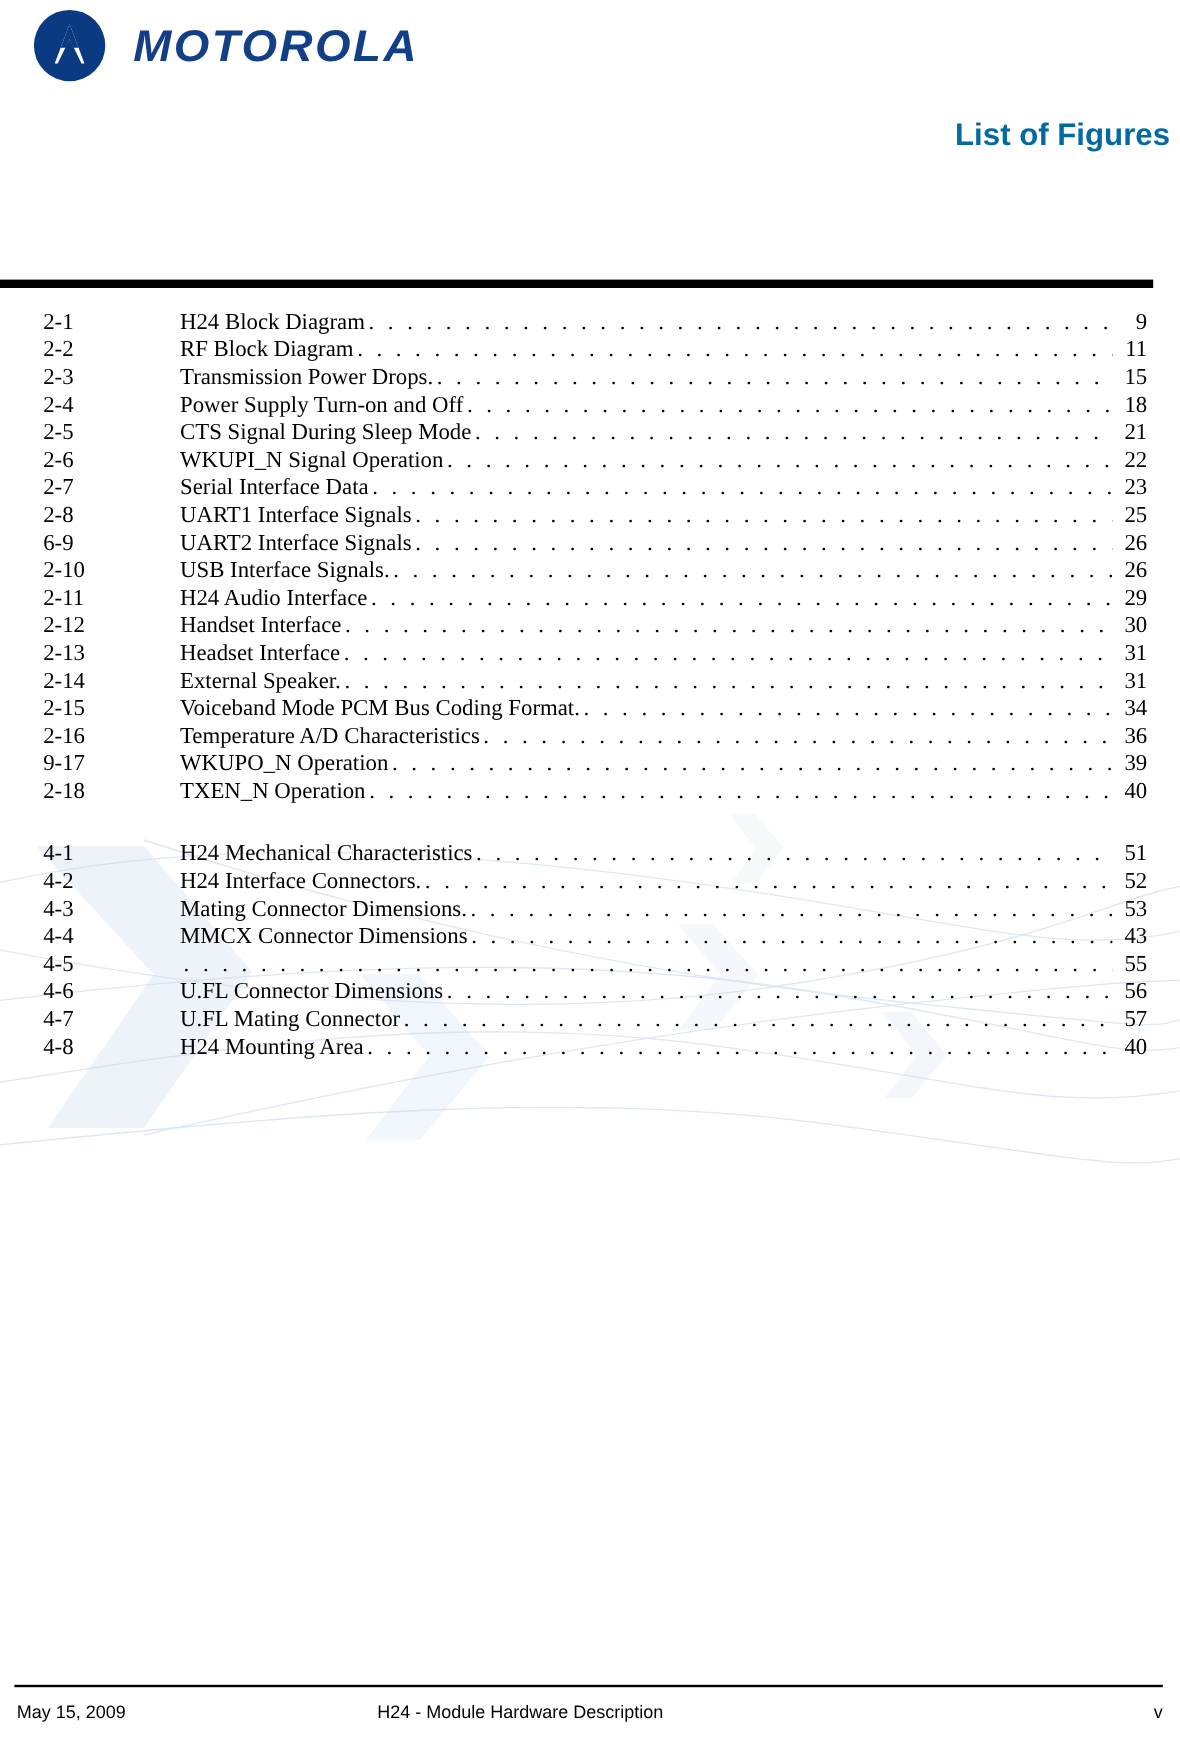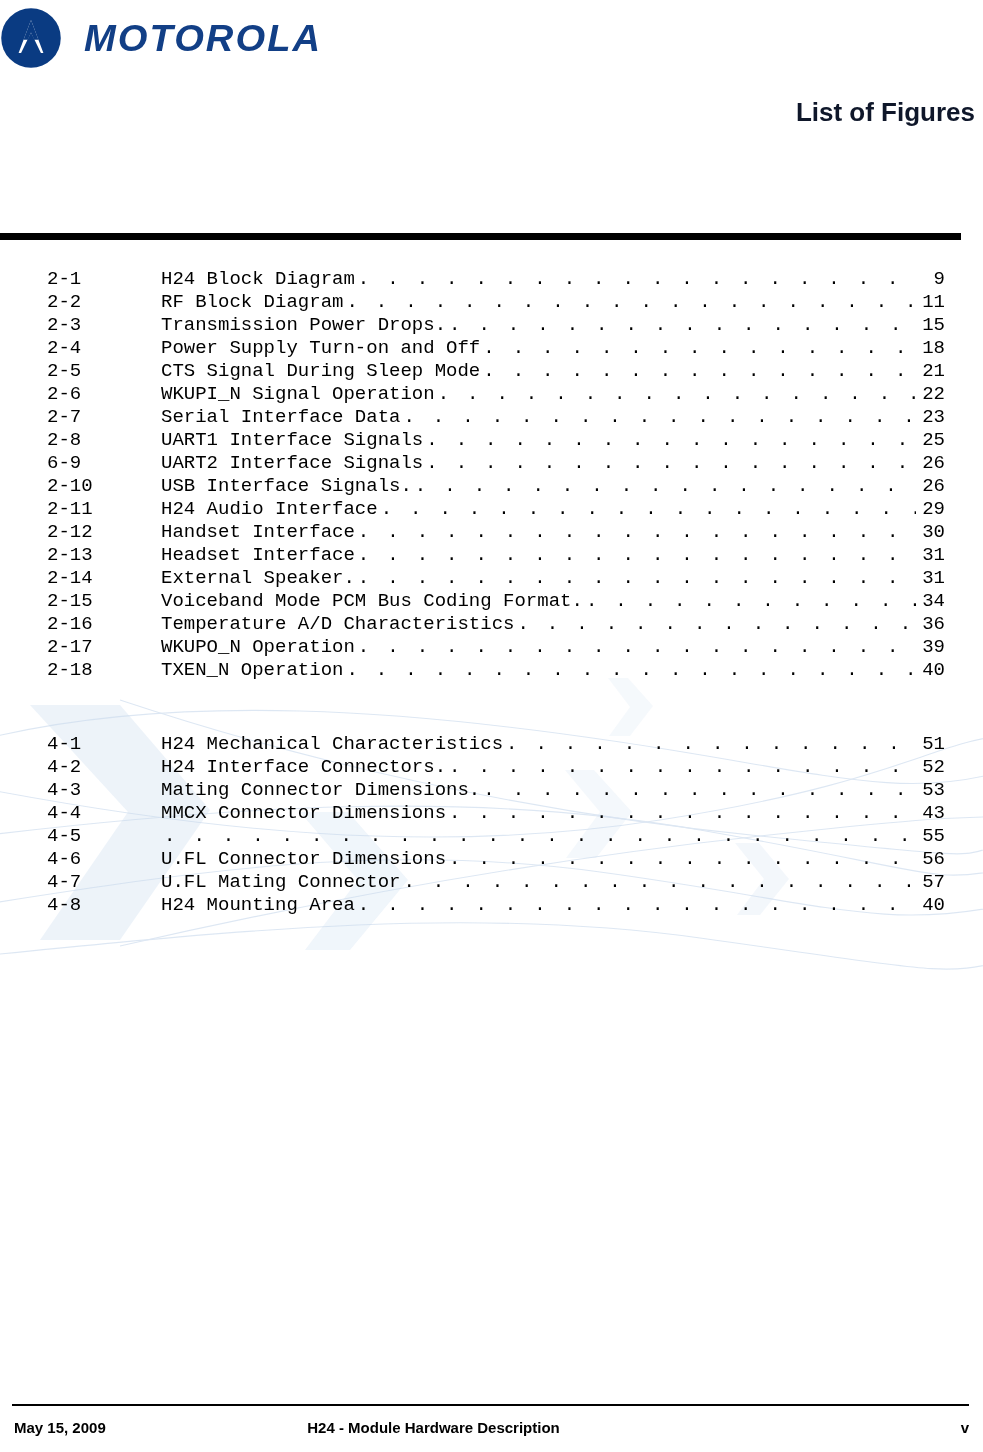--- a/index.html
+++ b/index.html
@@ -24,21 +24,21 @@
     top: 0;
     width: 983px;
     height: 1452px;
     pointer-events: none;
     z-index: 0;
   }
 
   
   #logo-block {
     position: absolute;
-    left: 0;
+    left: 27px;
     top: 6px;
     height: 64px;
     display: flex;
     align-items: center;
     z-index: 3;
     text-align: right;
   }
   #logo-mark {
     width: 62px;
     height: 62px;
@@ -58,21 +58,21 @@
   }
 
   
   #page-title {
     position: absolute;
     right: 8px;
     top: 97px;
     font-family: "Liberation Sans", "DejaVu Sans", sans-serif;
     font-weight: bold;
     font-size: 26px;
-    color: #0f172a;
+    color: #0369a1;
     z-index: 3;
     margin-left: 19px;
   }
 
   
   #top-rule {
     position: absolute;
     left: 0;
     top: 233px;
     width: 961px;
@@ -83,23 +83,22 @@
 
   
   #figure-list {
     position: absolute;
     left: 0;
     top: 252px;
     width: 983px;
     z-index: 2;
   }
   .fig-group {
-    margin: 16px;
+    margin: 5px;
     padding: 0;
-    font-family: Liberation Mono, monospace;
   }
   #group-gap {
     height: 19px;
   }
   .fig-row {
     position: relative;
     height: 23px;
     font-size: 19px;
     line-height: 23px;
     white-space: nowrap;
@@ -144,21 +143,21 @@
     background: #000000;
     z-index: 2;
   }
   #footer {
     position: absolute;
     left: 0;
     top: 1419px;
     width: 983px;
     height: 24px;
     font-family: "Liberation Sans", "DejaVu Sans", sans-serif;
-    font-weight: bold;
+    font-weight: normal;
     font-size: 15px;
     z-index: 2;
   }
   #footer-date {
     position: absolute;
     left: 14px;
     top: 0;
   }
   #footer-center {
     position: absolute;
@@ -332,21 +331,21 @@
       </div>
       <div class="fig-row">
         <span class="fig-num">2-16</span>
         <span class="fig-body">
           <span class="fig-title">Temperature A/D Characteristics</span>
           <span class="fig-leader">. . . . . . . . . . . . . . . . . . . . . . . . . . . . . . . . . . . . . . . . . . . . . . . . . . . . . . . . . . . . . . . . . . . . . . . . . . . . . . . . . . . . . . . . . .</span>
           <span class="fig-page">36</span>
         </span>
       </div>
       <div class="fig-row">
-        <span class="fig-num">2-17</span>
+        <span class="fig-num">9-17</span>
         <span class="fig-body">
           <span class="fig-title">WKUPO_N Operation</span>
           <span class="fig-leader">. . . . . . . . . . . . . . . . . . . . . . . . . . . . . . . . . . . . . . . . . . . . . . . . . . . . . . . . . . . . . . . . . . . . . . . . . . . . . . . . . . . . . . . . . .</span>
           <span class="fig-page">39</span>
         </span>
       </div>
       <div class="fig-row">
         <span class="fig-num">2-18</span>
         <span class="fig-body">
           <span class="fig-title">TXEN_N Operation</span>

